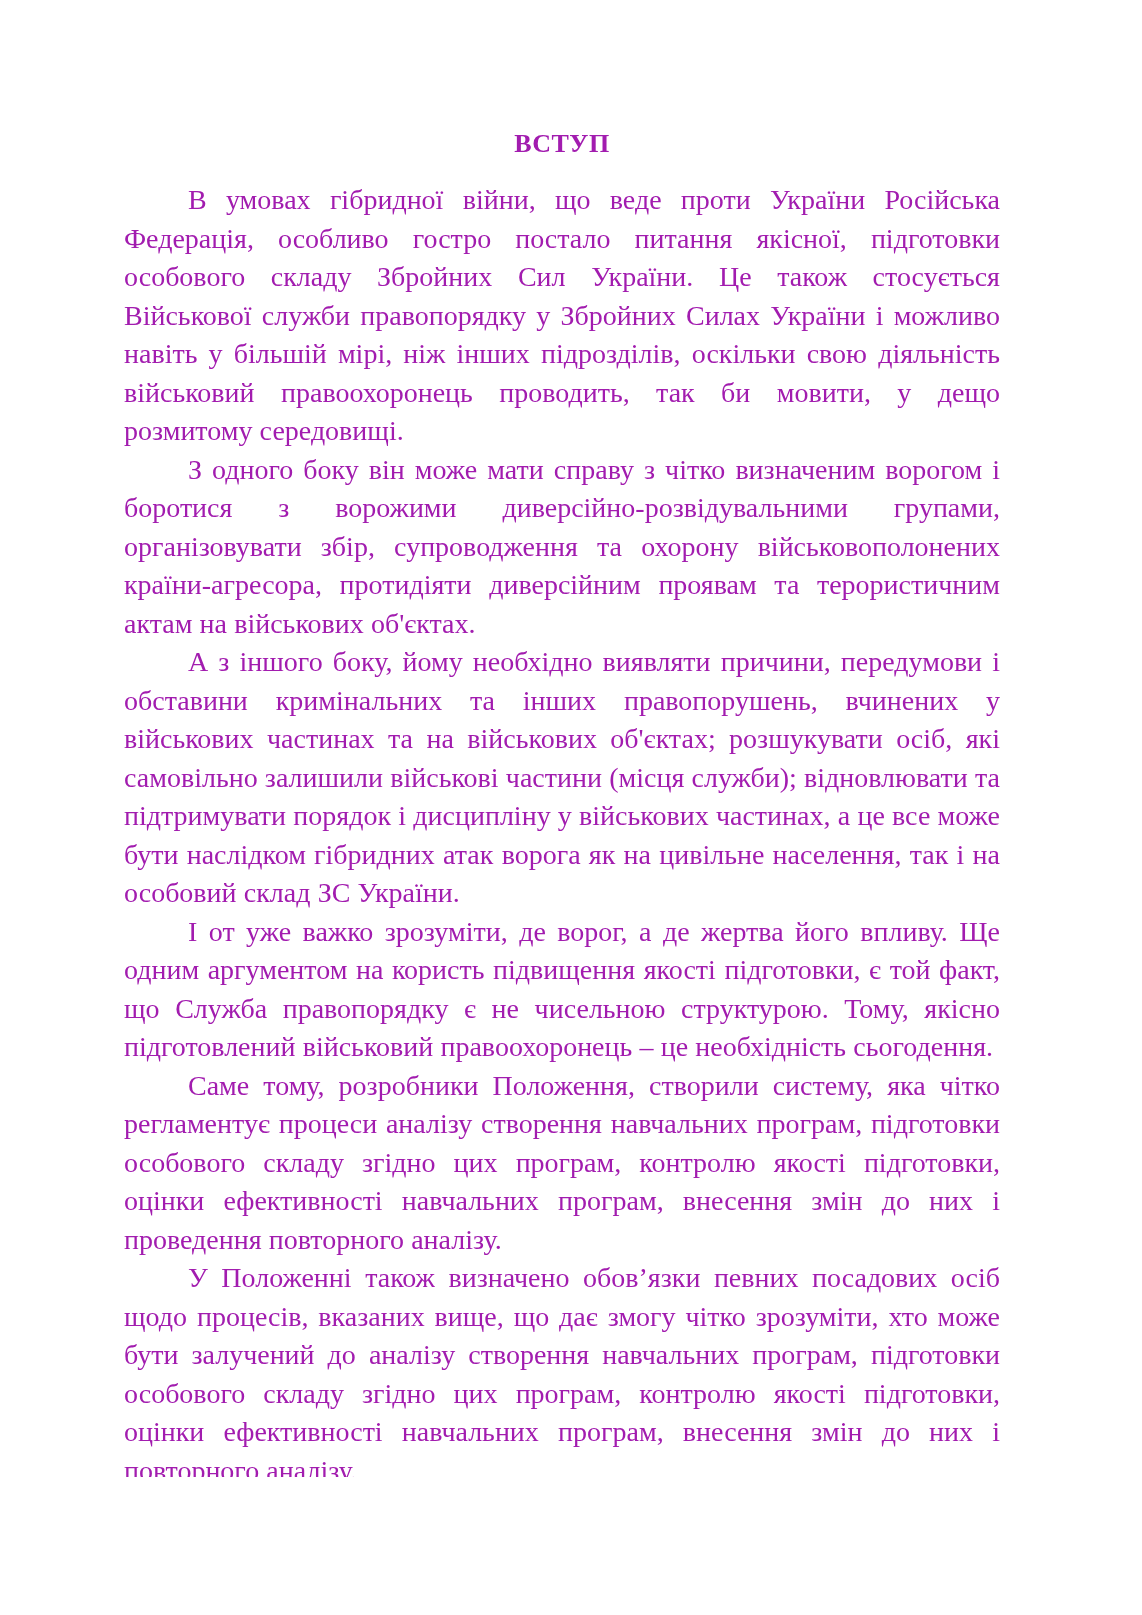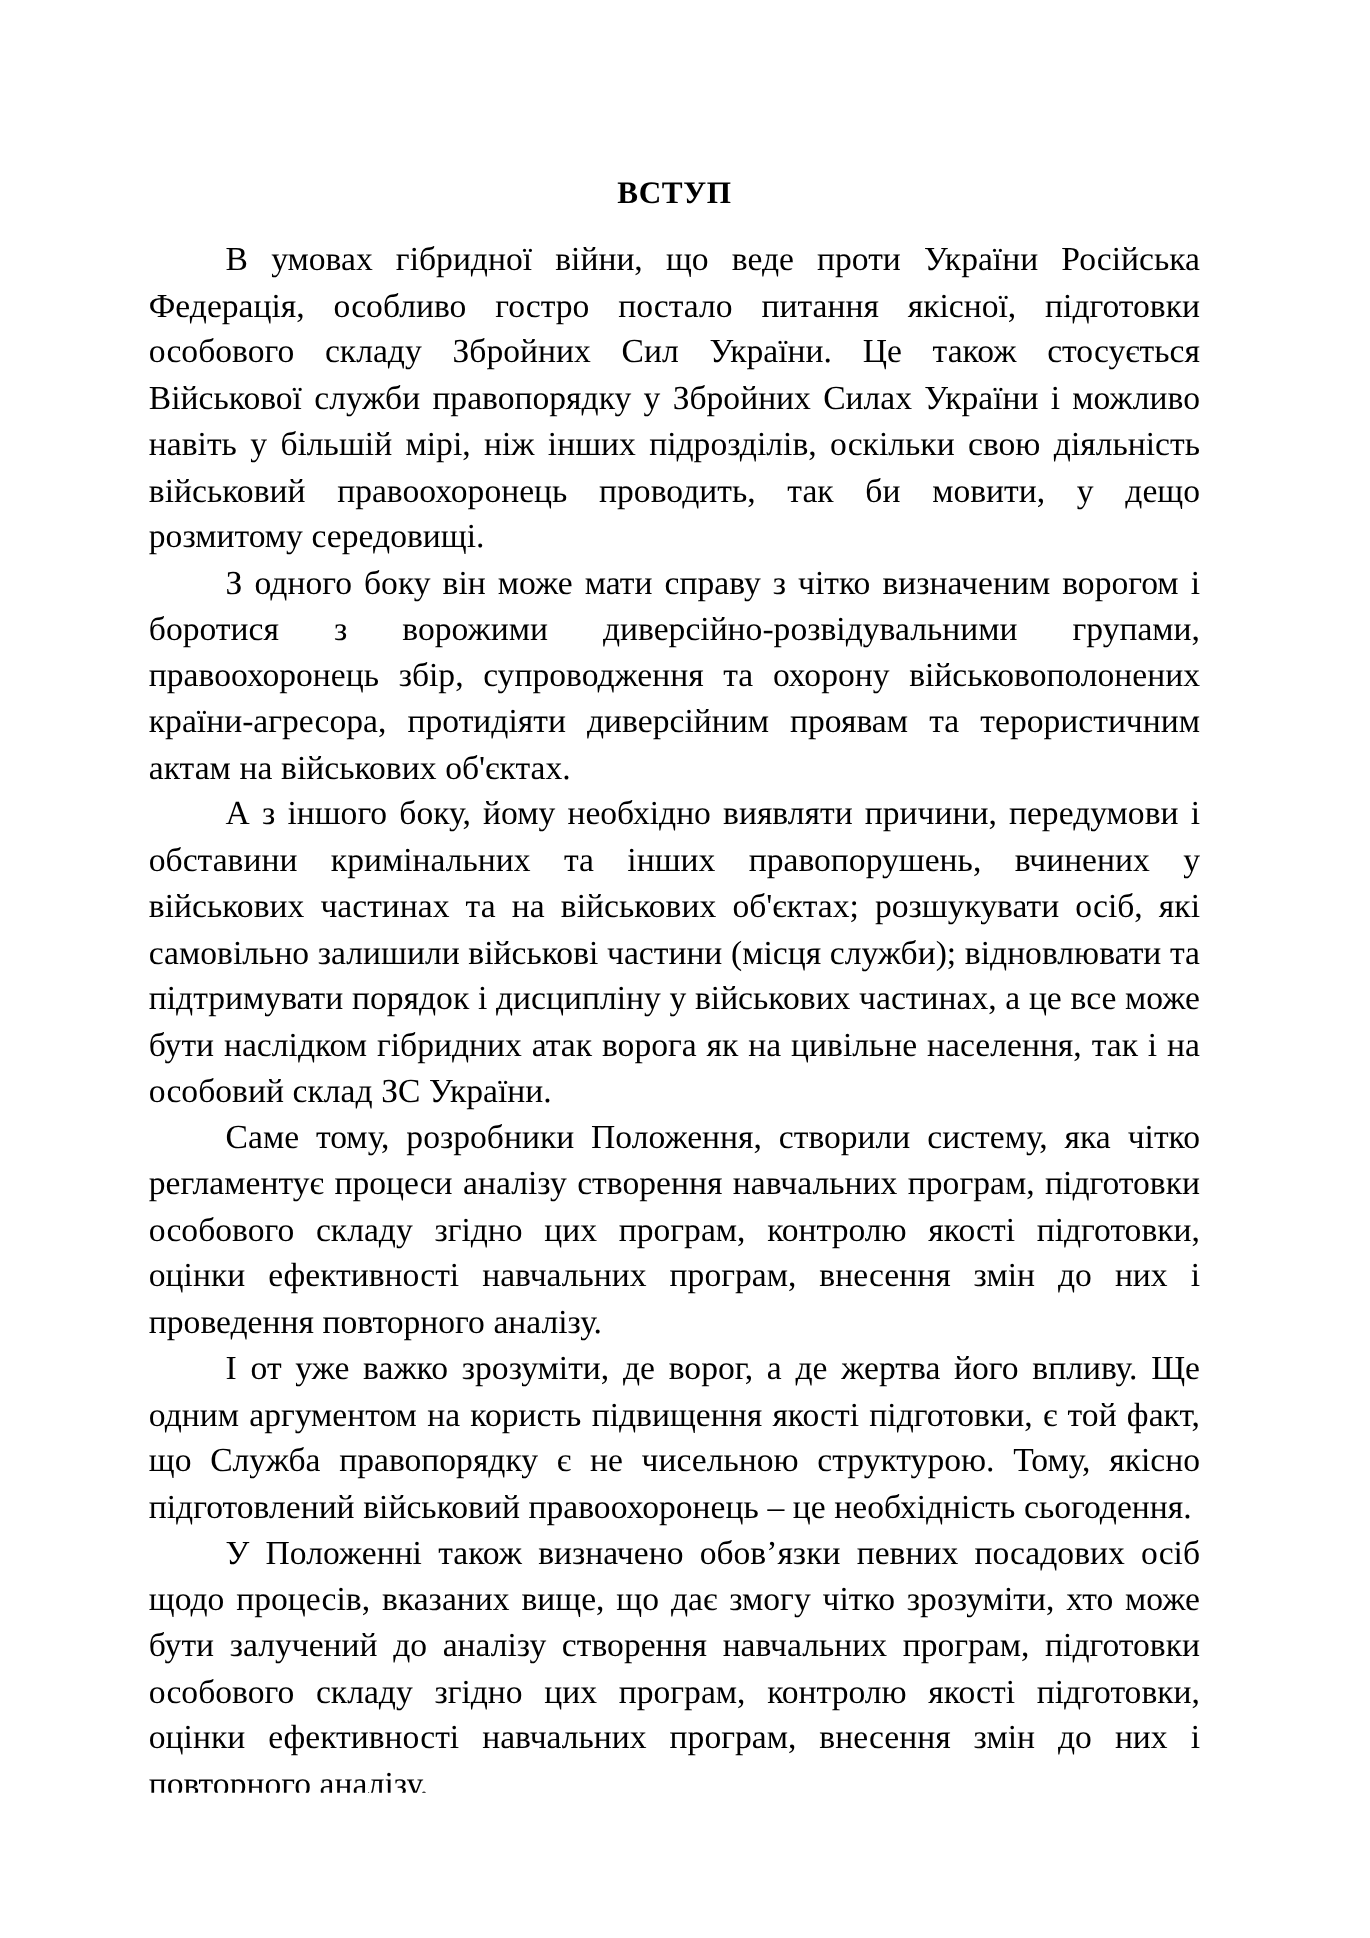--- a/index.html
+++ b/index.html
@@ -5,26 +5,26 @@
 <style>
   html, body {
     margin: 0;
     padding: 0;
     background: #ffffff;
   }
   .page {
     position: relative;
     width: 1142px;
     height: 1477px;
-    margin: 17px auto;
+    margin: 0 auto;
     background: #ffffff;
     box-sizing: border-box;
     overflow: hidden;
     font-family: "Liberation Serif", "DejaVu Serif", serif;
-    color: #000000;
+    color: #a21caf;
   }
   .content {
     position: absolute;
     left: 124px;
     top: 128px;
     width: 876px;
   }
   .doc-title {
     font-size: 26px;
     font-weight: bold;
@@ -61,27 +61,27 @@
 <body>
 
 <div class="page">
 
   <div class="content">
 
     <h1 class="doc-title">ВСТУП</h1>
 
     <p class="para">В умовах гібридної війни, що веде проти України Російська Федерація, особливо гостро постало питання якісної, підготовки особового складу Збройних Сил України. Це також стосується Військової служби правопорядку у Збройних Силах України і можливо навіть у більшій мірі, ніж інших підрозділів, оскільки свою діяльність військовий правоохоронець проводить, так би мовити, у дещо розмитому середовищі.</p>
 
-    <p class="para">З одного боку він може мати справу з чітко визначеним ворогом і боротися з ворожими диверсійно-розвідувальними групами, правоохоронець збір, супроводження та охорону військовополонених країни-агресора, протидіяти диверсійним проявам та терористичним актам на військових об'єктах.</p>
+    <p class="para">З одного боку він може мати справу з чітко визначеним ворогом і боротися з ворожими диверсійно-розвідувальними групами, організовувати збір, супроводження та охорону військовополонених країни-агресора, протидіяти диверсійним проявам та терористичним актам на військових об'єктах.</p>
 
     <p class="para">А з іншого боку, йому необхідно виявляти причини, передумови і обставини кримінальних та інших правопорушень, вчинених у військових частинах та на військових об'єктах; розшукувати осіб, які самовільно залишили військові частини (місця служби); відновлювати та підтримувати порядок і дисципліну у військових частинах, а це все може бути наслідком гібридних атак ворога як на цивільне населення, так і на особовий склад ЗС України.</p>
 
+    <p class="para">І от уже важко зрозуміти, де ворог, а де жертва його впливу. Ще одним аргументом на користь підвищення якості підготовки, є той факт, що Служба правопорядку є не чисельною структурою. Тому, якісно підготовлений військовий правоохоронець – це необхідність сьогодення.</p>
+
     <p class="para">Саме тому, розробники Положення, створили систему, яка чітко регламентує процеси аналізу створення навчальних програм, підготовки особового складу згідно цих програм, контролю якості підготовки, оцінки ефективності навчальних програм, внесення змін до них і проведення повторного аналізу.</p>
-
-    <p class="para">І от уже важко зрозуміти, де ворог, а де жертва його впливу. Ще одним аргументом на користь підвищення якості підготовки, є той факт, що Служба правопорядку є не чисельною структурою. Тому, якісно підготовлений військовий правоохоронець – це необхідність сьогодення.</p>
 
     <p class="para">У Положенні також визначено обов’язки певних посадових осіб щодо процесів, вказаних вище, що дає змогу чітко зрозуміти, хто може бути залучений до аналізу створення навчальних програм, підготовки особового складу згідно цих програм, контролю якості підготовки, оцінки ефективності навчальних програм, внесення змін до них і повторного аналізу.</p>
 
   </div>
 
   <div class="page-number">5</div>
 
 </div>
 
 </body></html>

